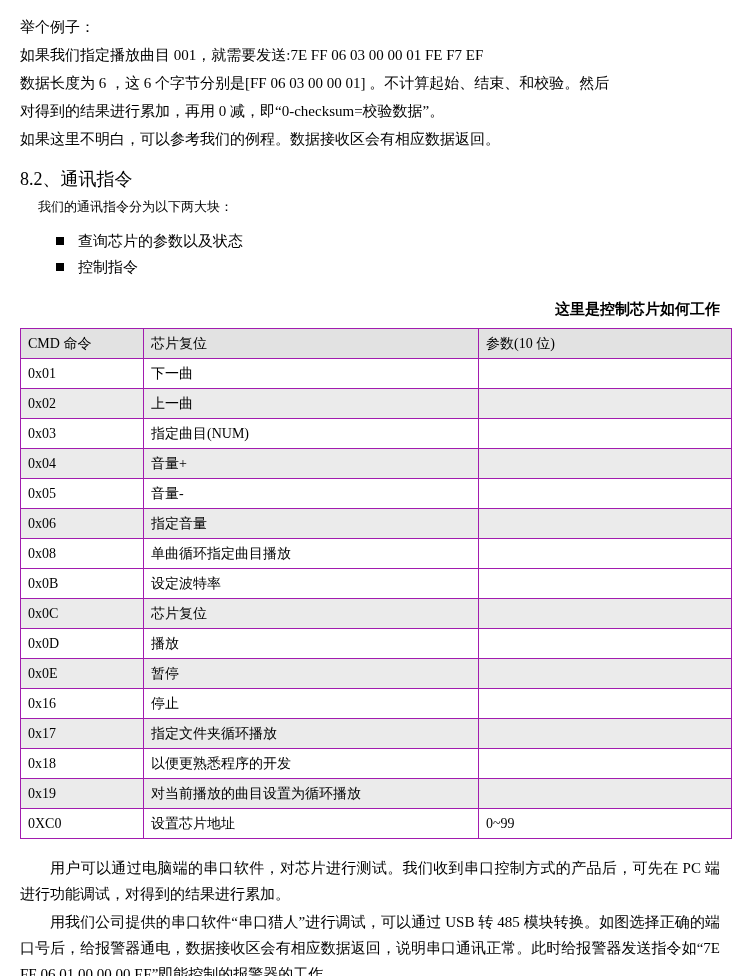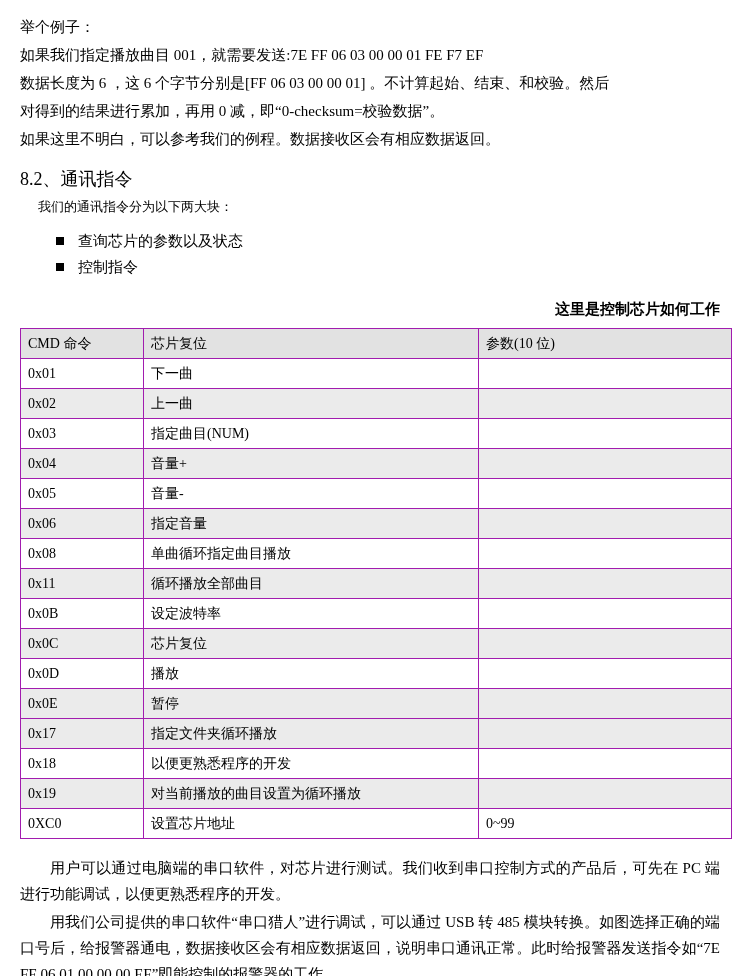--- a/index.html
+++ b/index.html
@@ -169,43 +169,43 @@
       <tr class="shade">
         <td>0x06</td>
         <td>指定音量</td>
         <td></td>
       </tr>
       <tr class="plain">
         <td>0x08</td>
         <td>单曲循环指定曲目播放</td>
         <td></td>
       </tr>
-      <tr class="shade">
-        <td>0x11</td>
-        <td>循环播放全部曲目</td>
-        <td></td>
-      </tr>
       <tr class="plain">
         <td>0x0B</td>
         <td>设定波特率</td>
         <td></td>
       </tr>
       <tr class="shade">
         <td>0x0C</td>
         <td>芯片复位</td>
         <td></td>
       </tr>
       <tr class="plain">
         <td>0x0D</td>
         <td>播放</td>
         <td></td>
       </tr>
       <tr class="shade">
         <td>0x0E</td>
         <td>暂停</td>
+        <td></td>
+      </tr>
+      <tr class="plain">
+        <td>0x16</td>
+        <td>停止</td>
         <td></td>
       </tr>
       <tr class="shade">
         <td>0x17</td>
         <td>指定文件夹循环播放</td>
         <td></td>
       </tr>
       <tr class="plain">
         <td>0x18</td>
         <td>以便更熟悉程序的开发</td>
@@ -218,17 +218,17 @@
       </tr>
       <tr class="plain">
         <td>0XC0</td>
         <td>设置芯片地址</td>
         <td>0~99</td>
       </tr>
     </tbody>
   </table>
 
   <div class="foot-section">
-    <p class="para para-indent">用户可以通过电脑端的串口软件，对芯片进行测试。我们收到串口控制方式的产品后，可先在 PC 端进行功能调试，以便更熟悉程序的开发。</p>
+    <p class="para para-indent">用户可以通过电脑端的串口软件，对芯片进行测试。我们收到串口控制方式的产品后，可先在 PC 端进行功能调试，对得到的结果进行累加。</p>
     <p class="para para-indent">用我们公司提供的串口软件“串口猎人”进行调试，可以通过 USB 转 485 模块转换。如图选择正确的端口号后，给报警器通电，数据接收区会有相应数据返回，说明串口通讯正常。此时给报警器发送指令如“7E FF 06 01 00 00 00 EF”即能控制的报警器的工作。</p>
   </div>
 
 </div>
 
 </body></html>

